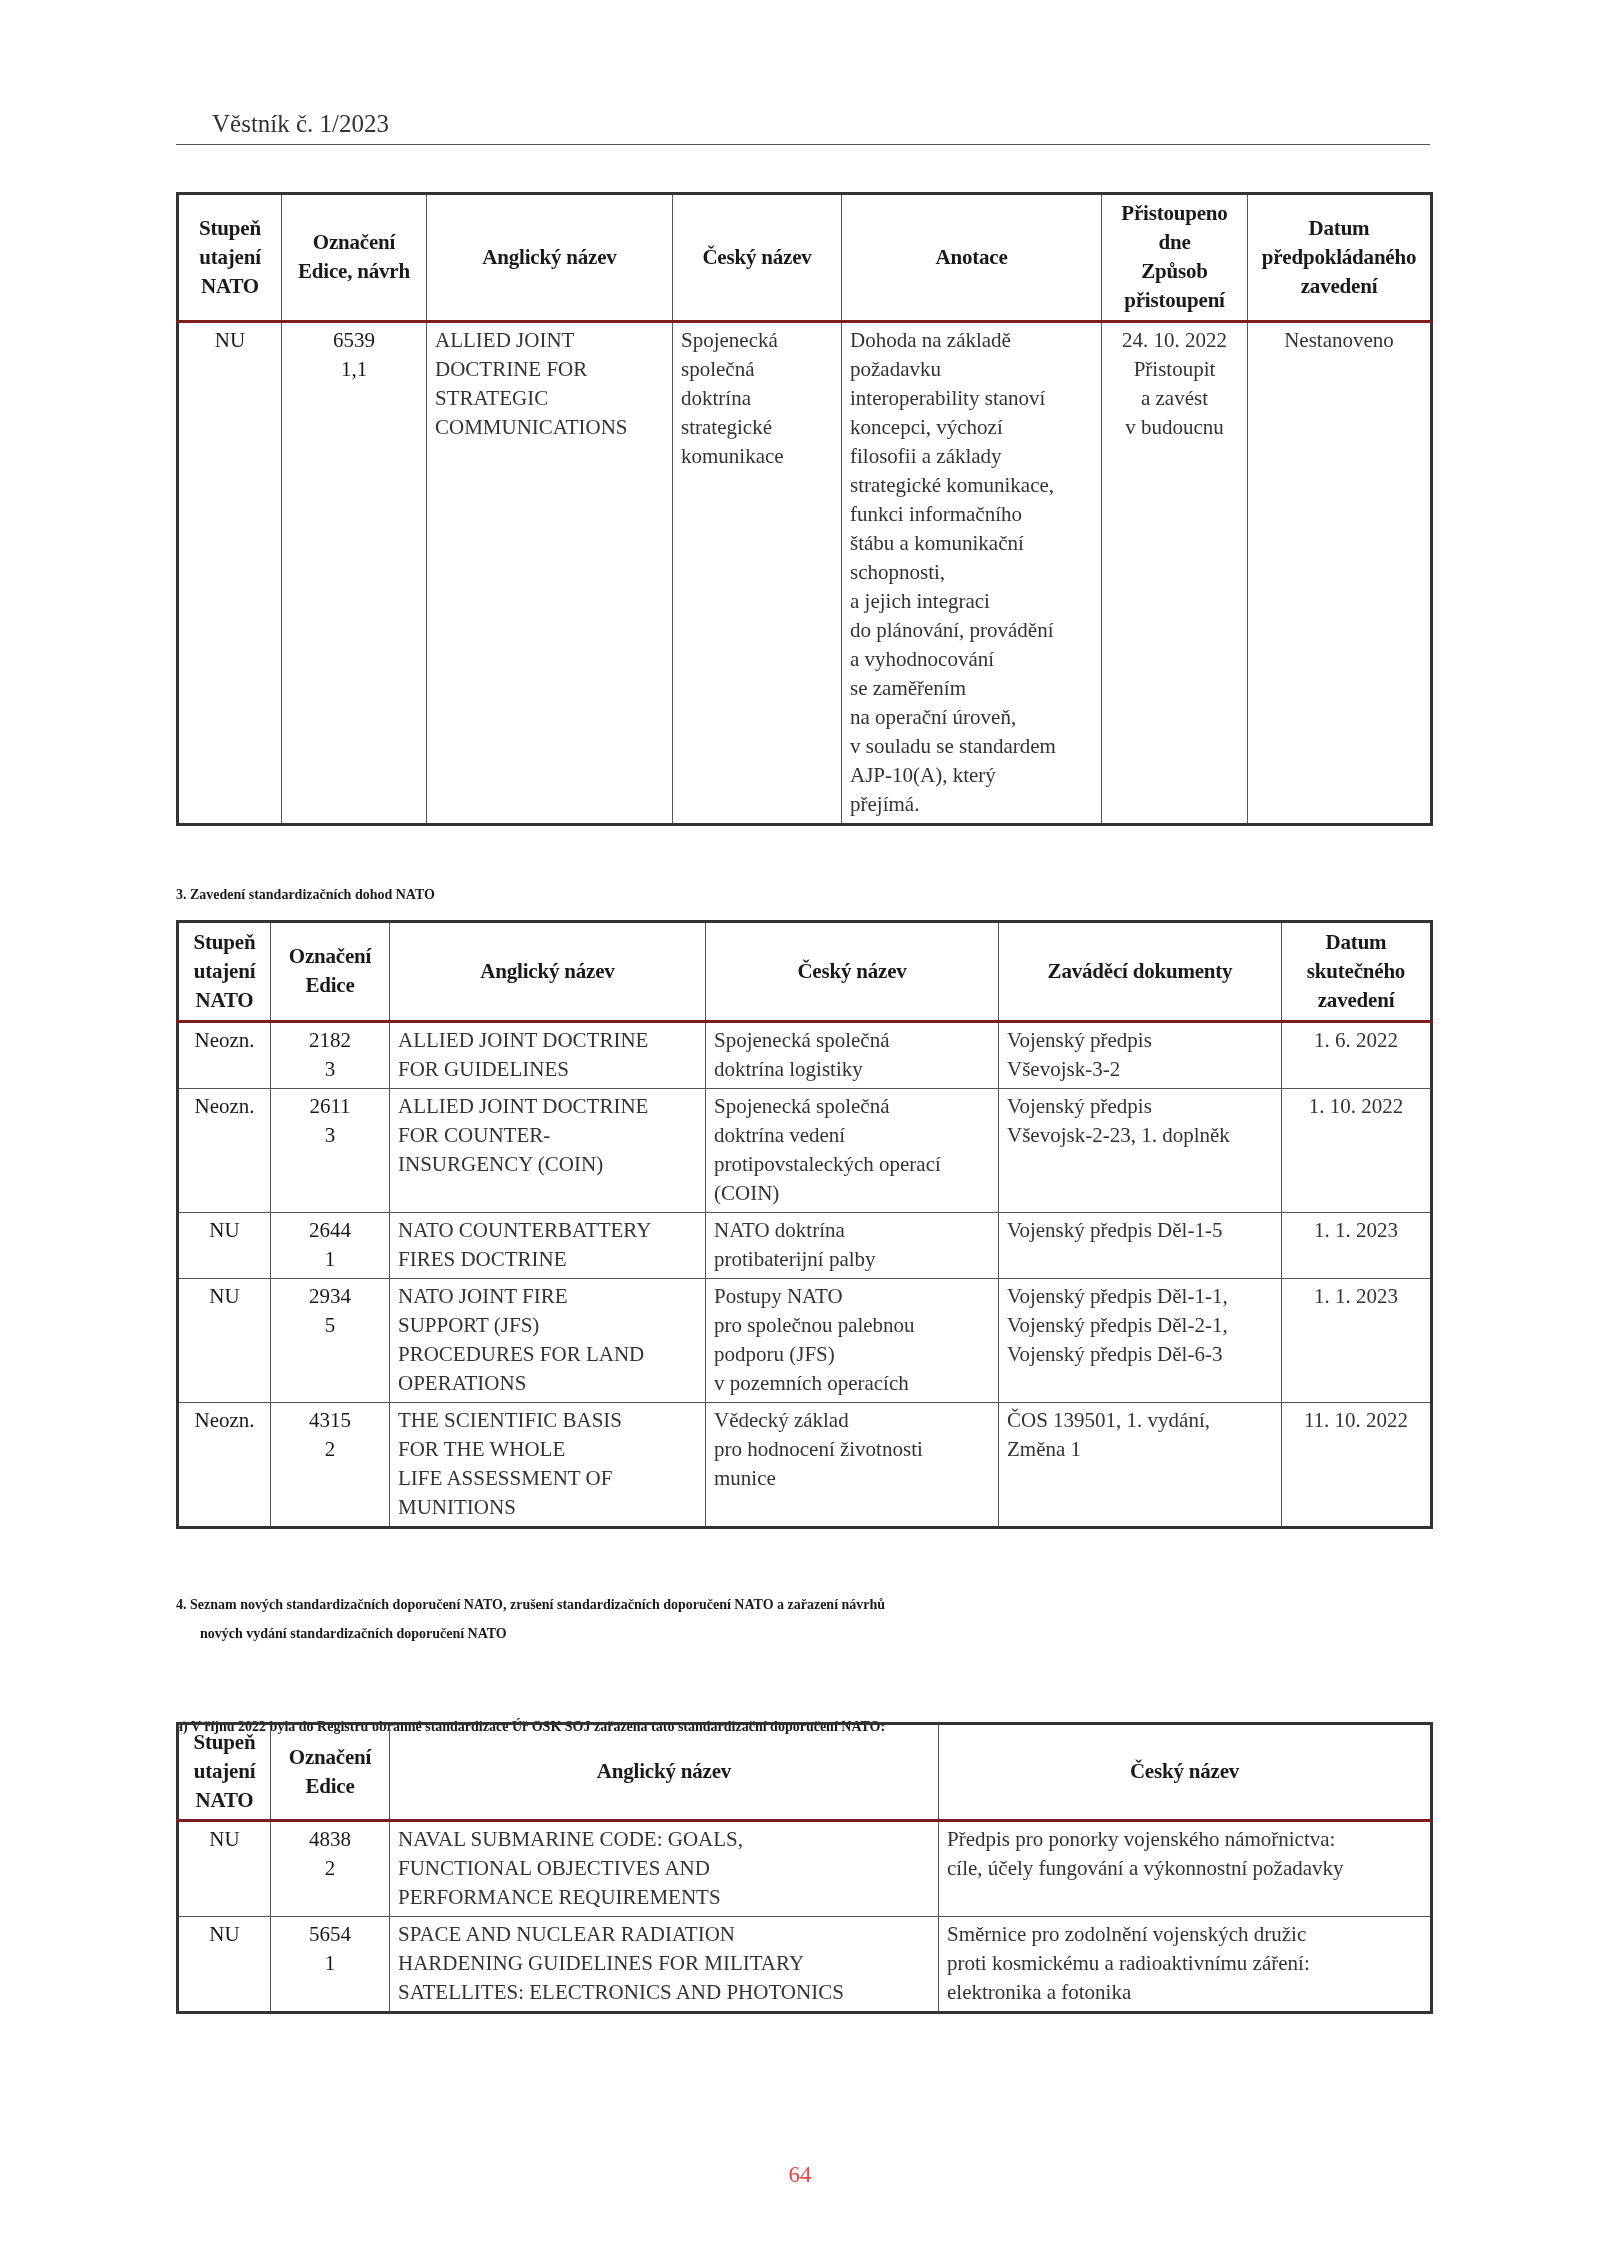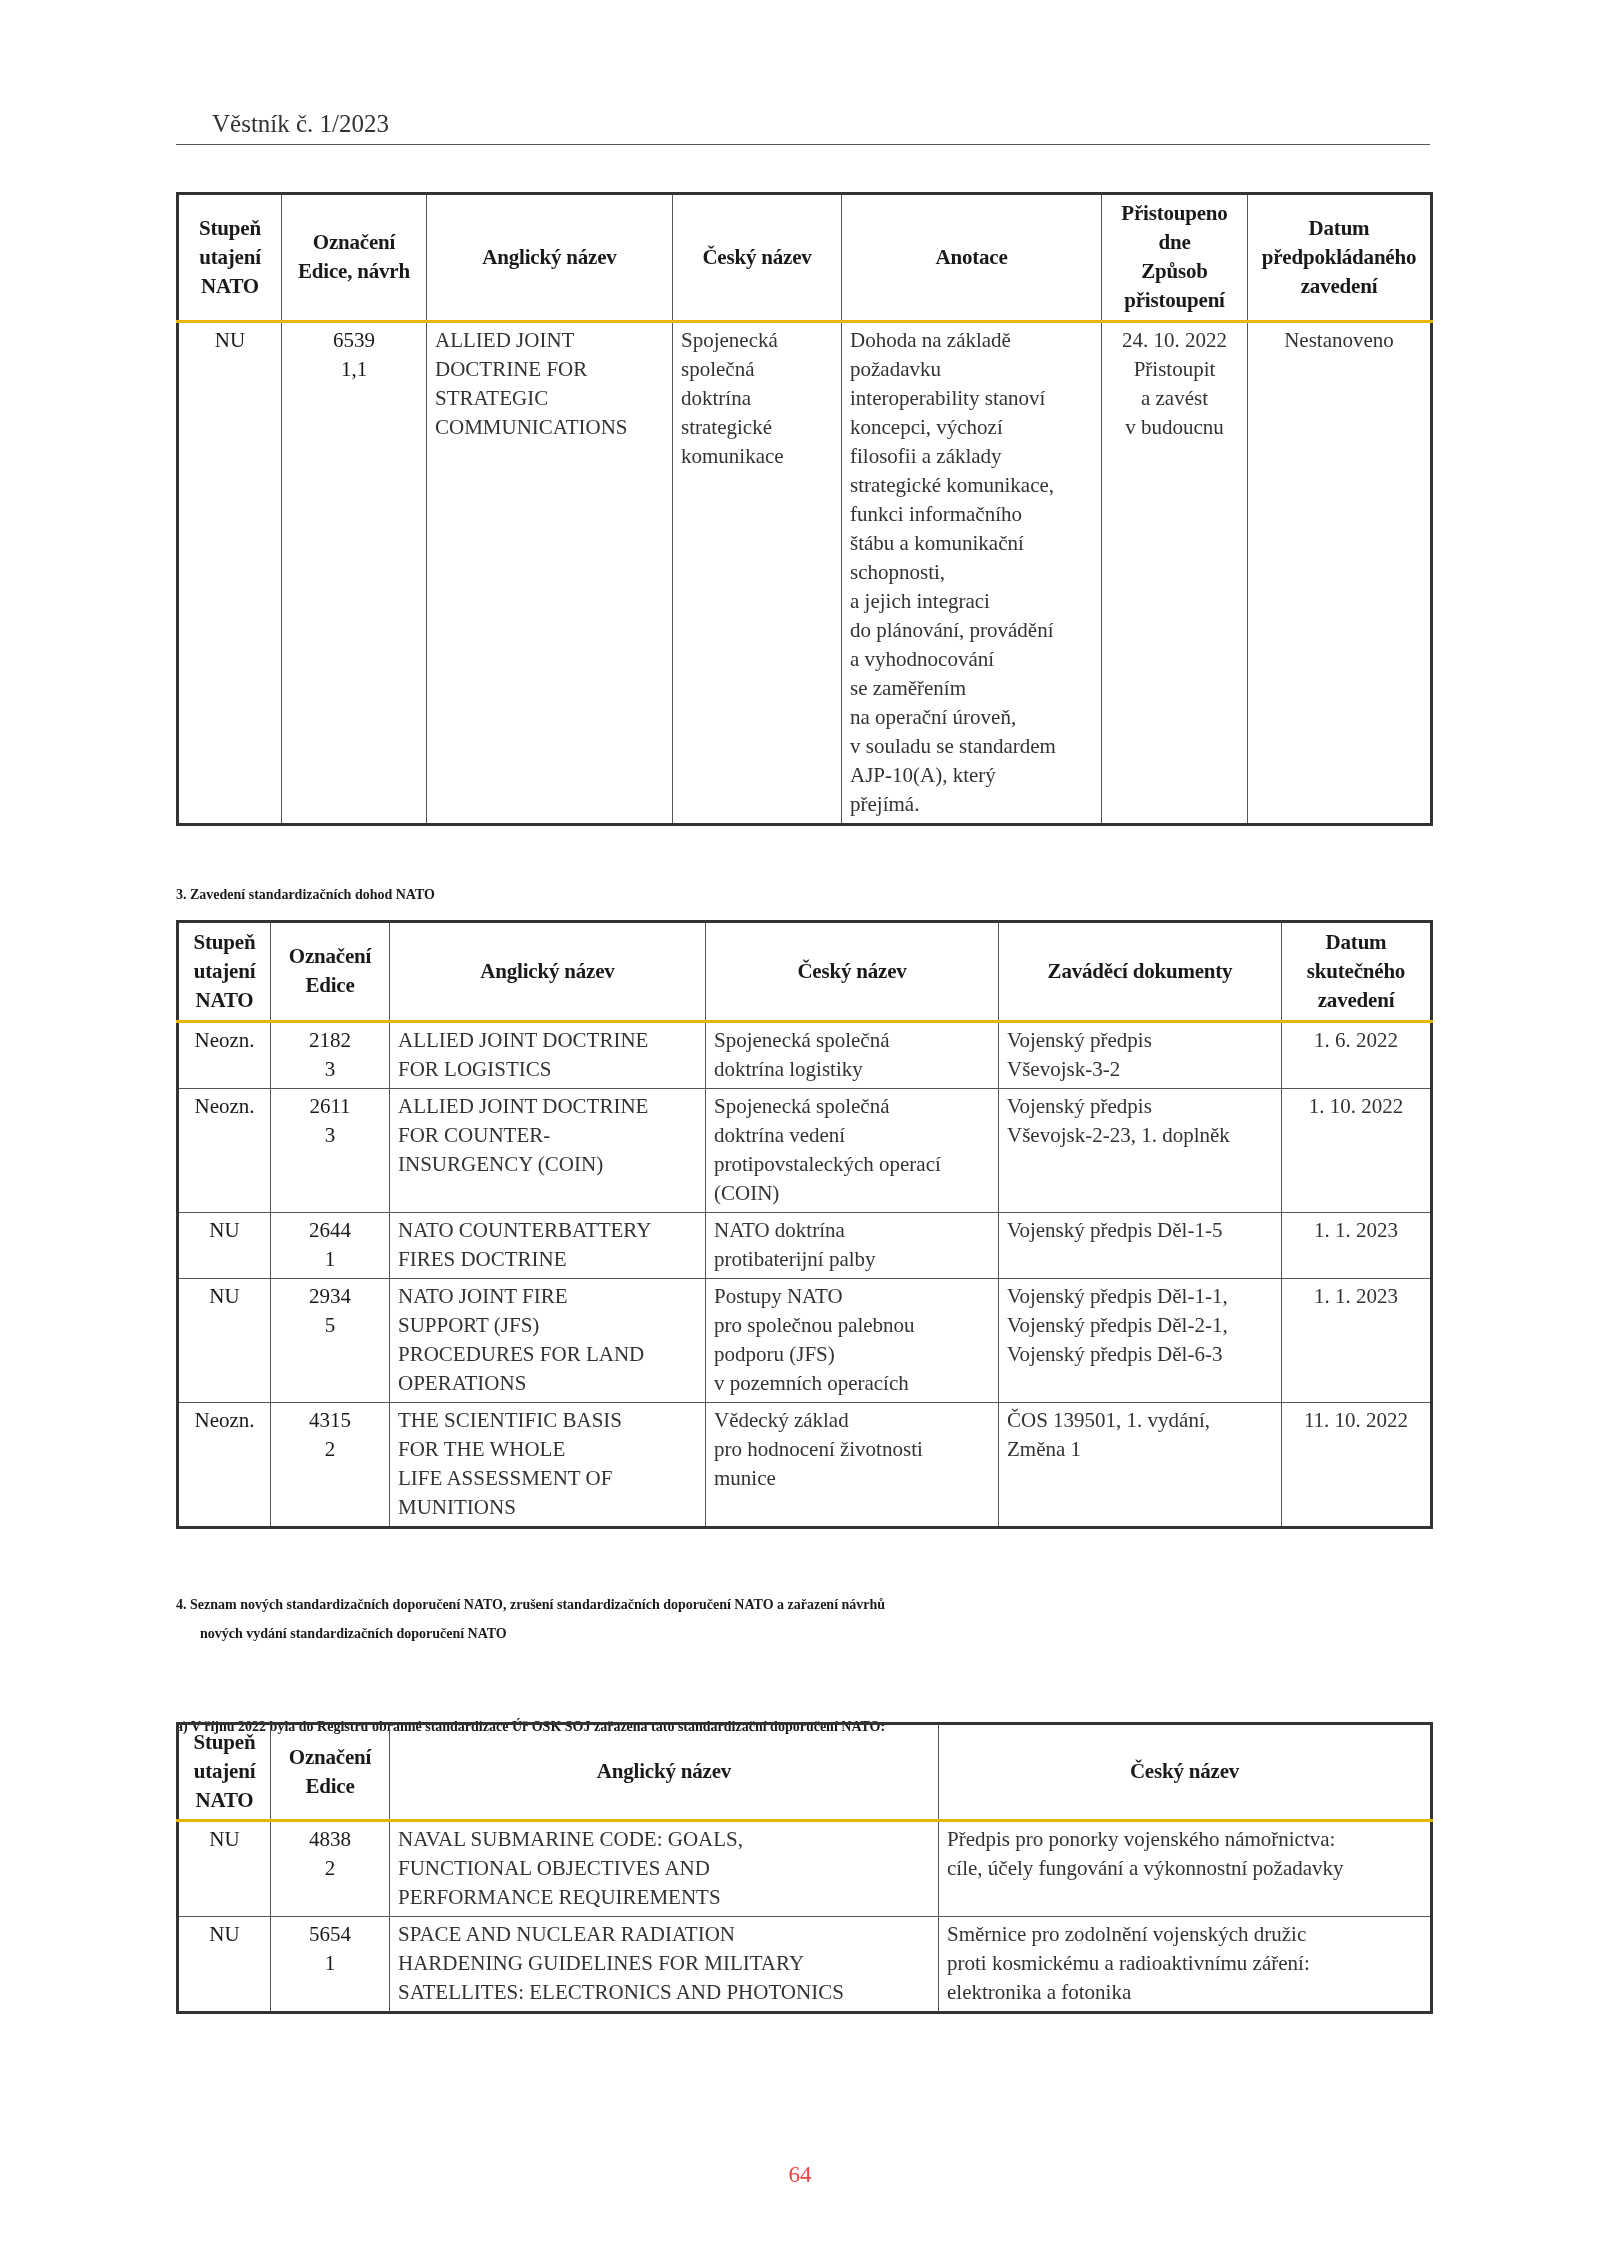--- a/index.html
+++ b/index.html
@@ -3,21 +3,21 @@
 <meta charset="utf-8">
 <style>
   html, body { margin: 0; padding: 0; background: #ffffff; }
   body { width: 1600px; height: 2263px; position: relative; font-family: "Liberation Serif", "DejaVu Serif", serif; color: #1a1a1a; }
   .header-title { position: absolute; left: 176px; top: 110px; font-size: 25px; color: #333; margin-left: 36px; }
   .header-rule { position: absolute; left: 176px; top: 144px; width: 1254px; height: 0; border-top: 1.5px solid #555; }
 
   table.doc { position: absolute; border-collapse: collapse; border: 3px solid #333; table-layout: fixed; }
   table.doc th, table.doc td { border: 1.5px solid #555; padding: 3px 8px 4px 8px; vertical-align: top; font-size: 21px; line-height: 29px; }
   table.doc th { font-weight: bold; text-align: center; vertical-align: middle; font-family: "Liberation Serif", serif; letter-spacing: -0.2px; }
-  table.doc thead tr { border-bottom: 3px solid #eab308; }
+  table.doc thead tr { border-bottom: 3px solid #7f1d1d; }
   table.doc td.c { text-align: center; }
   table.doc td.b { font-weight: normal; }
   table.doc td.light { color: #333; font-family: "Liberation Serif", serif; }
   .ln { display: block; }
 
   .section-heading { position: absolute; font-weight: bold; font-size: 14px; line-height: 29px; }
 </style>
 </head>
 <body>
 
@@ -157,21 +157,21 @@
   </thead>
   <tbody id="t2body">
       <tr>
         <td class="c b">Neozn.</td>
         <td class="c b">
           <span class="ln">2182</span>
           <span class="ln">3</span>
         </td>
         <td class="light">
           <span class="ln">ALLIED JOINT DOCTRINE</span>
-          <span class="ln">FOR LOGISTICS</span>
+          <span class="ln">FOR GUIDELINES</span>
         </td>
         <td class="light">
           <span class="ln">Spojenecká společná</span>
           <span class="ln">doktrína logistiky</span>
         </td>
         <td class="light">
           <span class="ln">Vojenský předpis</span>
           <span class="ln">Vševojsk-3-2</span>
         </td>
         <td class="c light">1. 6. 2022</td>

